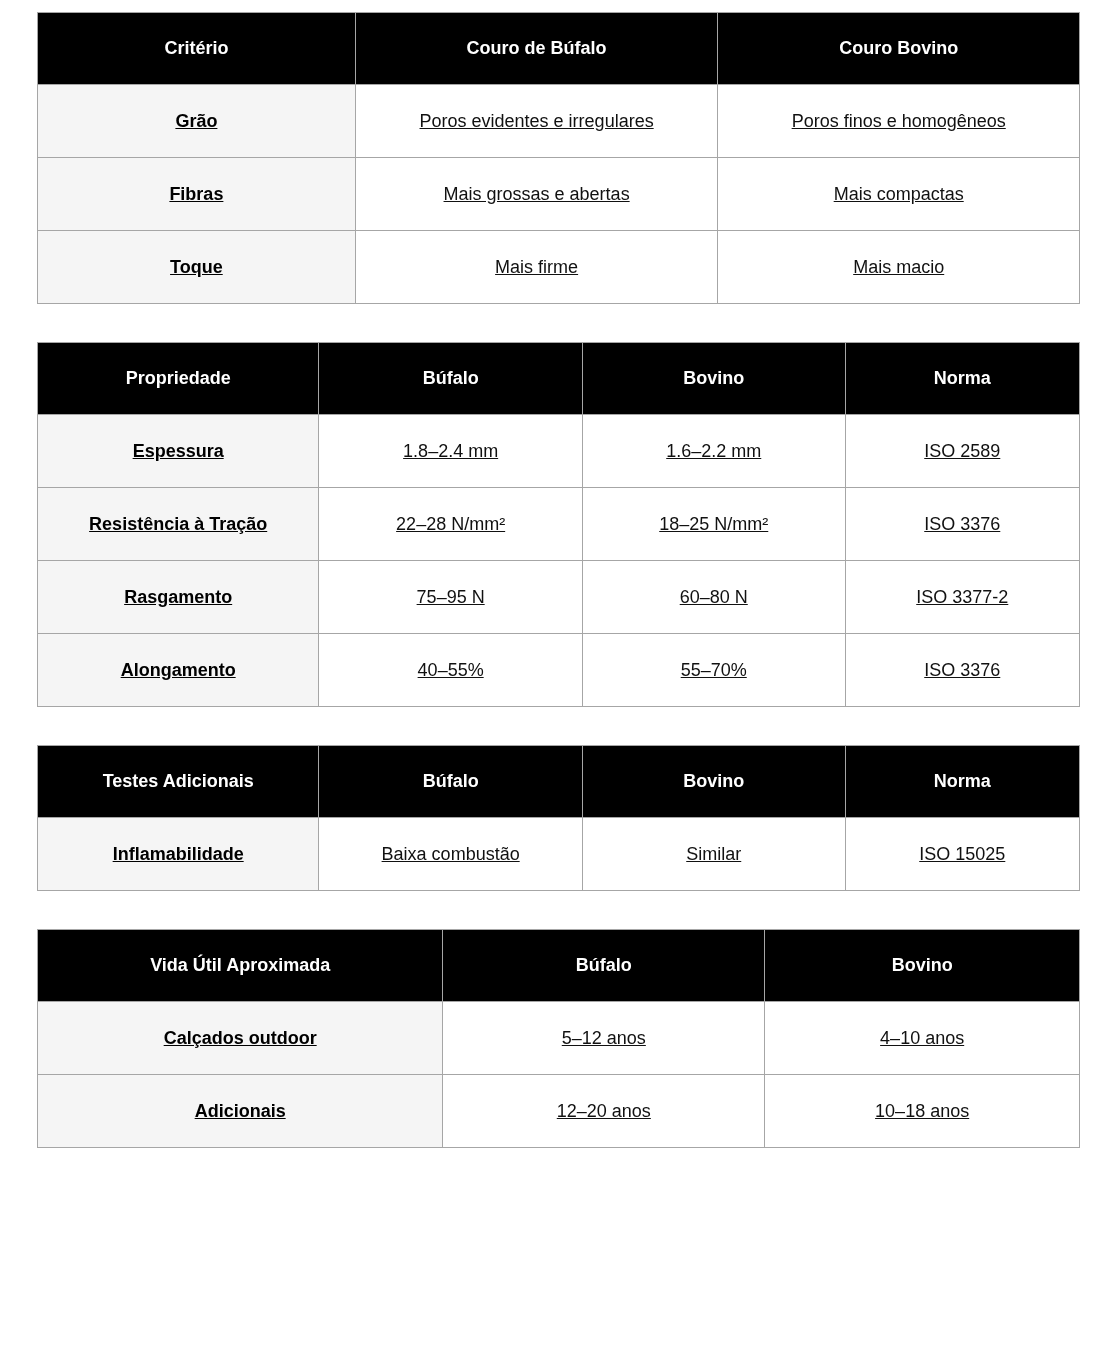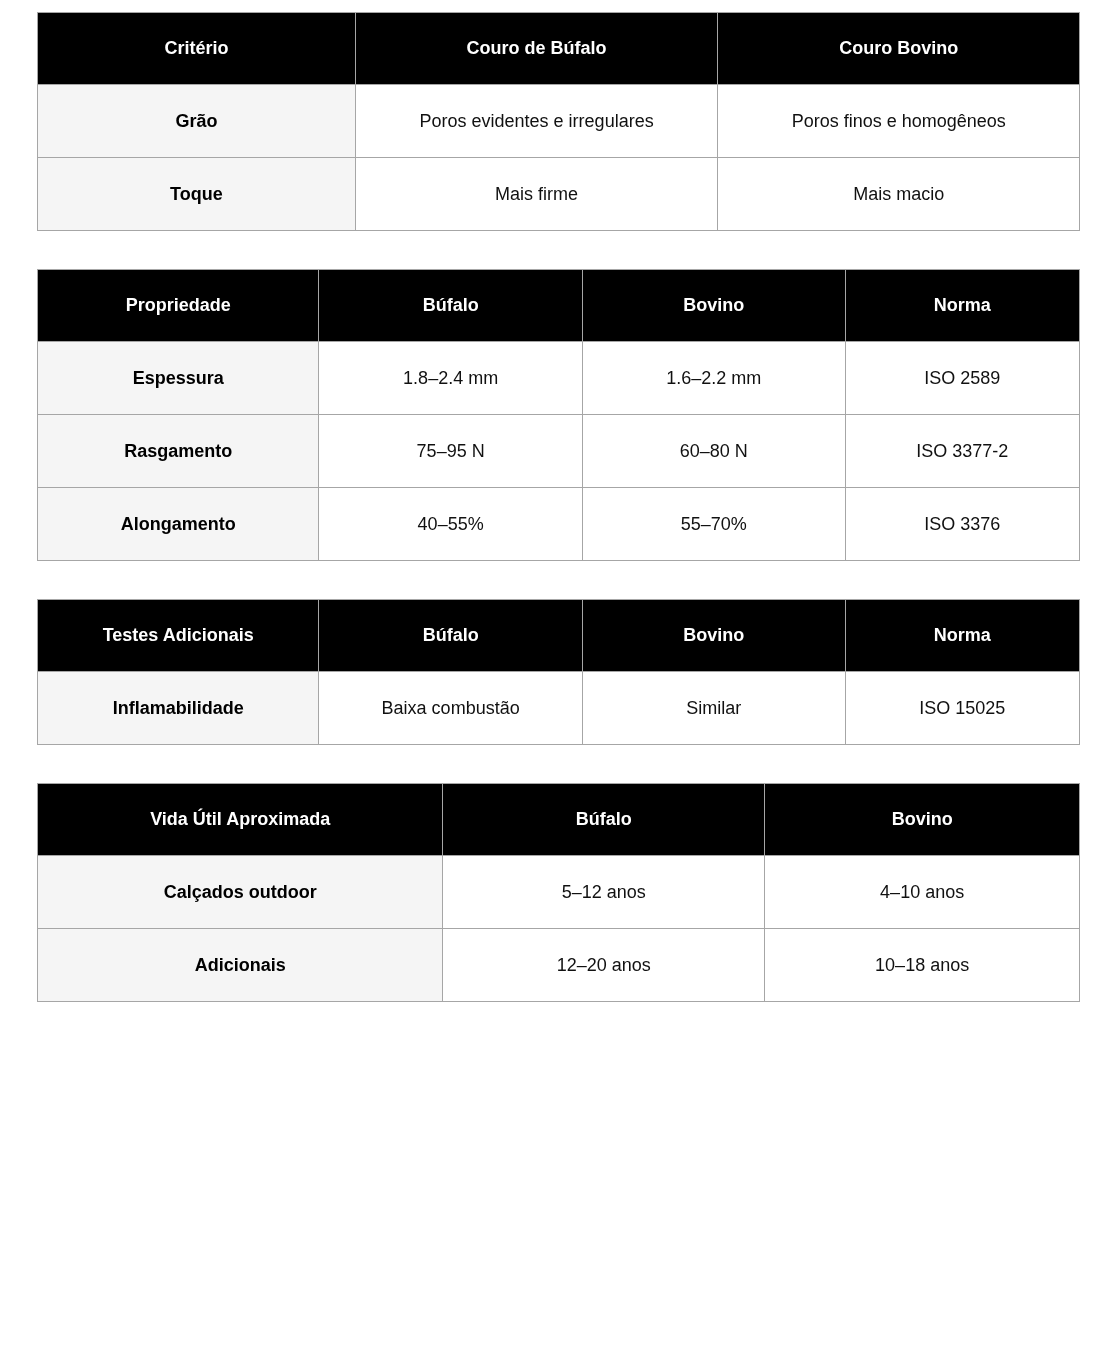--- a/index.html
+++ b/index.html
@@ -33,20 +33,21 @@
     background: #000000;
     color: #ffffff;
     font-weight: bold;
     height: 72px;
   }
   tbody td {
     background: #ffffff;
     color: #111111;
     font-weight: normal;
     height: 73px;
+    text-decoration: underline;
   }
   tbody td.row-label {
     background: #f5f5f5;
     color: #000000;
     font-weight: bold;
   }
 </style>
 </head>
 <body>
 
@@ -64,20 +65,25 @@
           <th>Couro Bovino</th>
         </tr>
       </thead>
       <tbody>
         <tr>
           <td class="row-label">Grão</td>
           <td>Poros evidentes e irregulares</td>
           <td>Poros finos e homogêneos</td>
         </tr>
         <tr>
+          <td class="row-label">Fibras</td>
+          <td>Mais grossas e abertas</td>
+          <td>Mais compactas</td>
+        </tr>
+        <tr>
           <td class="row-label">Toque</td>
           <td>Mais firme</td>
           <td>Mais macio</td>
         </tr>
       </tbody>
     </table>
     <table>
       <colgroup>
         <col style="width: 27%;">
         <col style="width: 25.3%;">
@@ -91,20 +97,26 @@
           <th>Bovino</th>
           <th>Norma</th>
         </tr>
       </thead>
       <tbody>
         <tr>
           <td class="row-label">Espessura</td>
           <td>1.8–2.4 mm</td>
           <td>1.6–2.2 mm</td>
           <td>ISO 2589</td>
+        </tr>
+        <tr>
+          <td class="row-label">Resistência à Tração</td>
+          <td>22–28 N/mm²</td>
+          <td>18–25 N/mm²</td>
+          <td>ISO 3376</td>
         </tr>
         <tr>
           <td class="row-label">Rasgamento</td>
           <td>75–95 N</td>
           <td>60–80 N</td>
           <td>ISO 3377-2</td>
         </tr>
         <tr>
           <td class="row-label">Alongamento</td>
           <td>40–55%</td>

